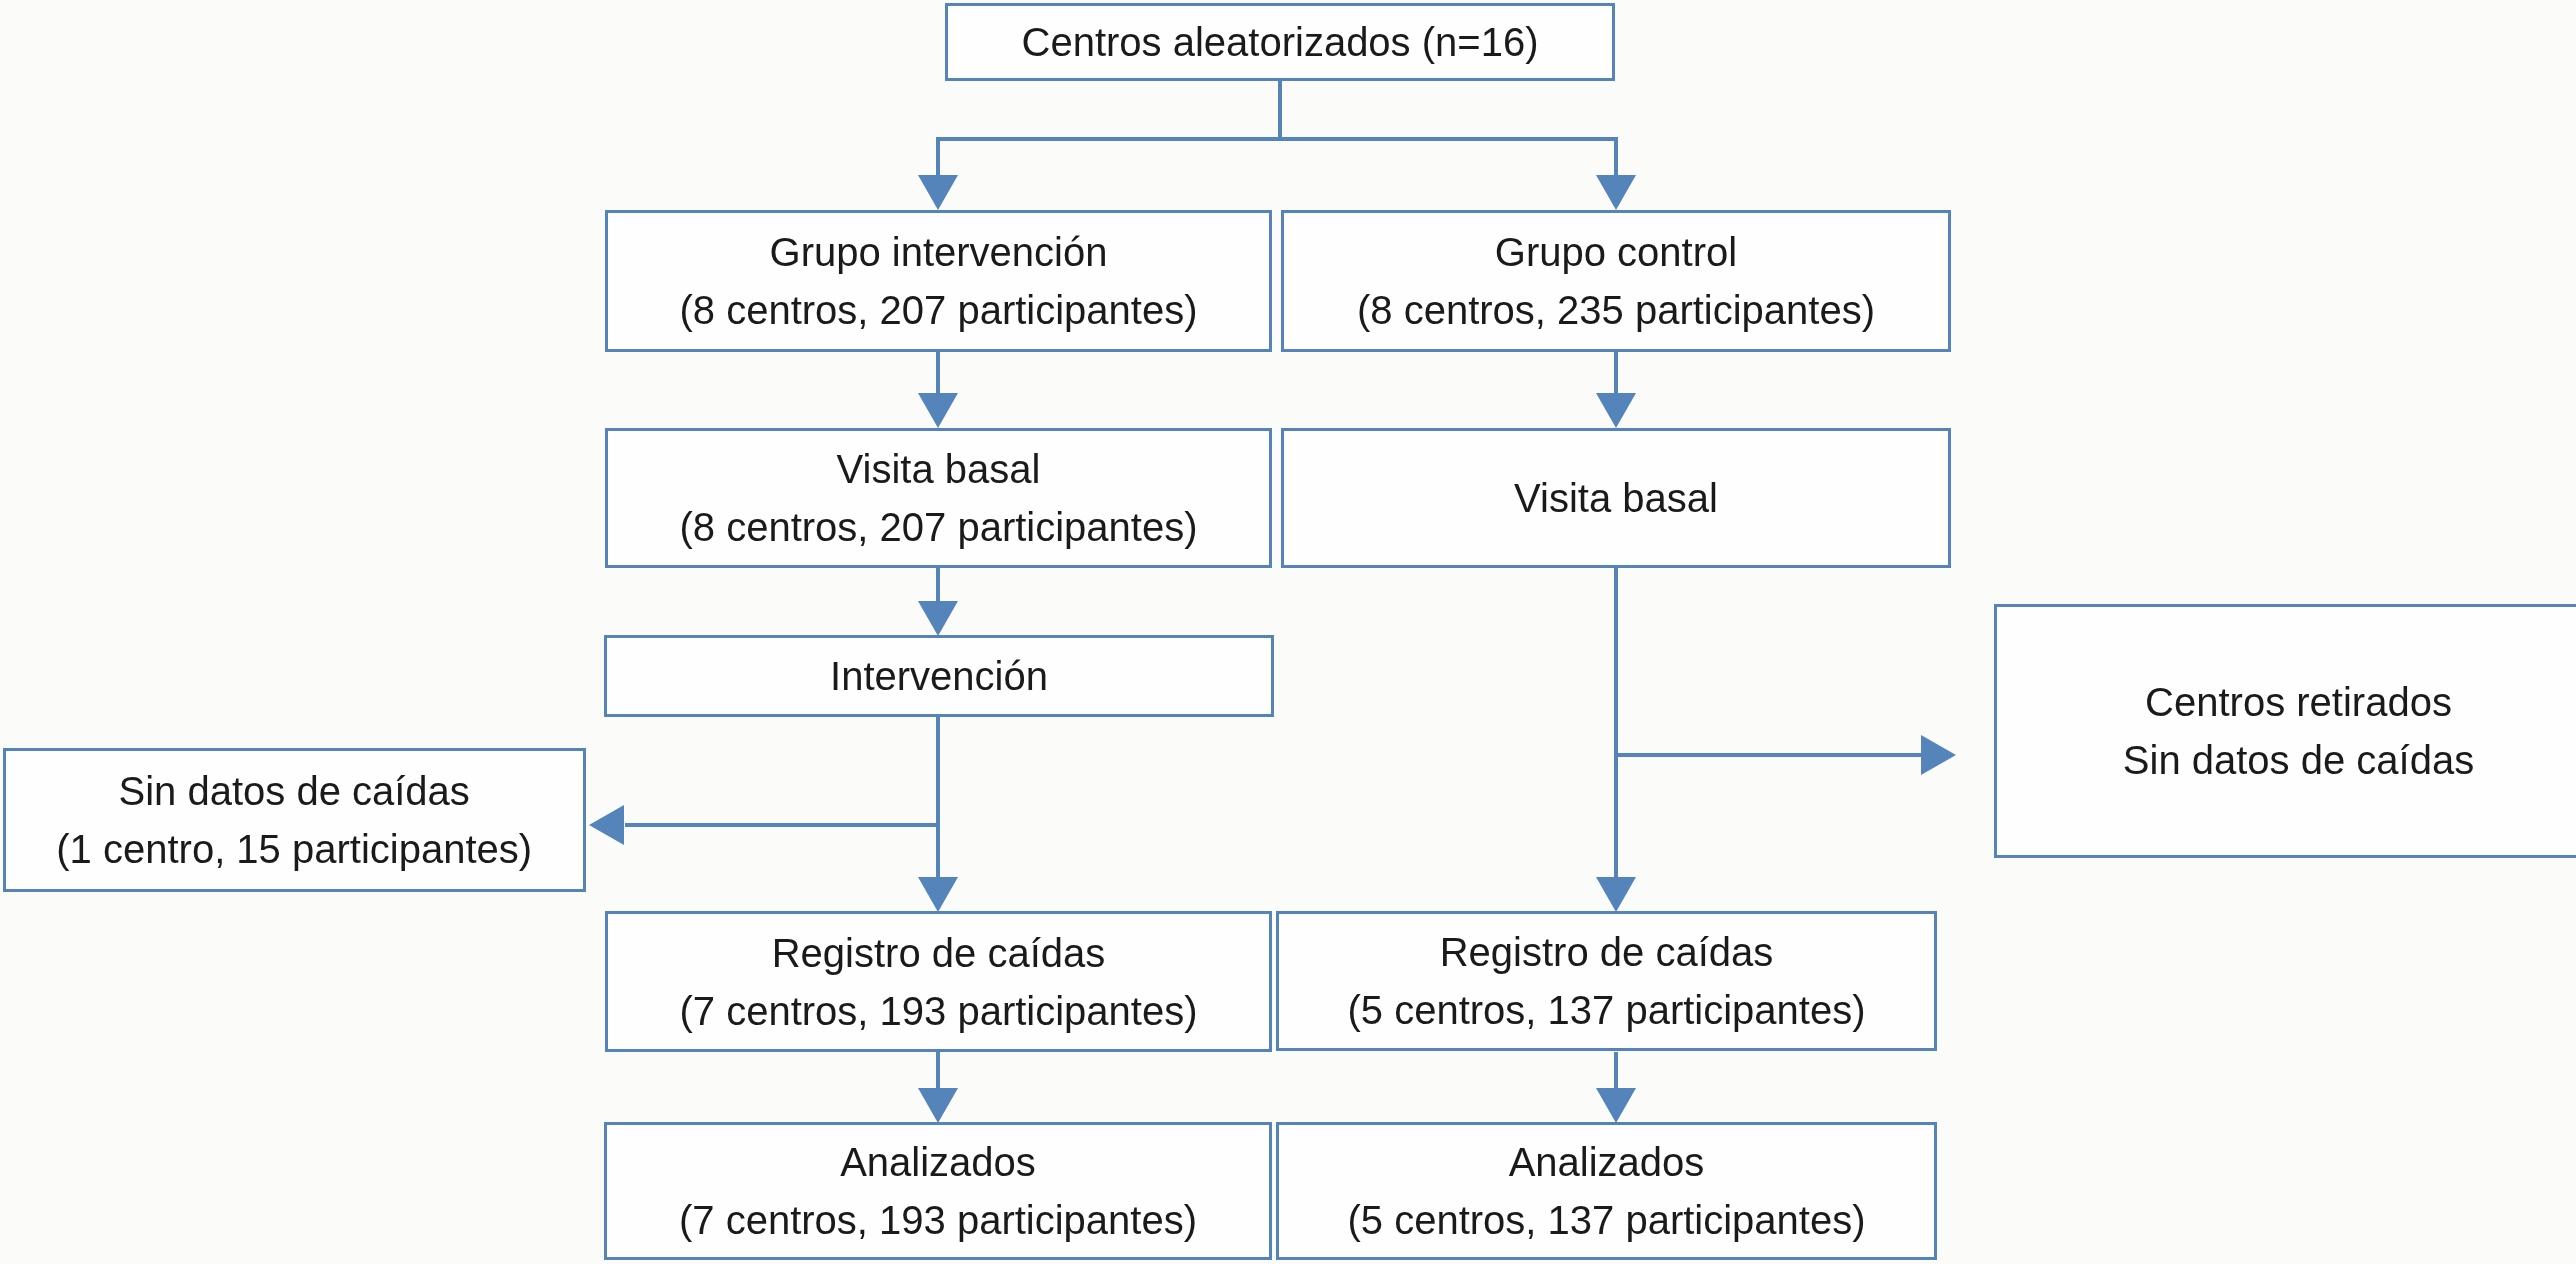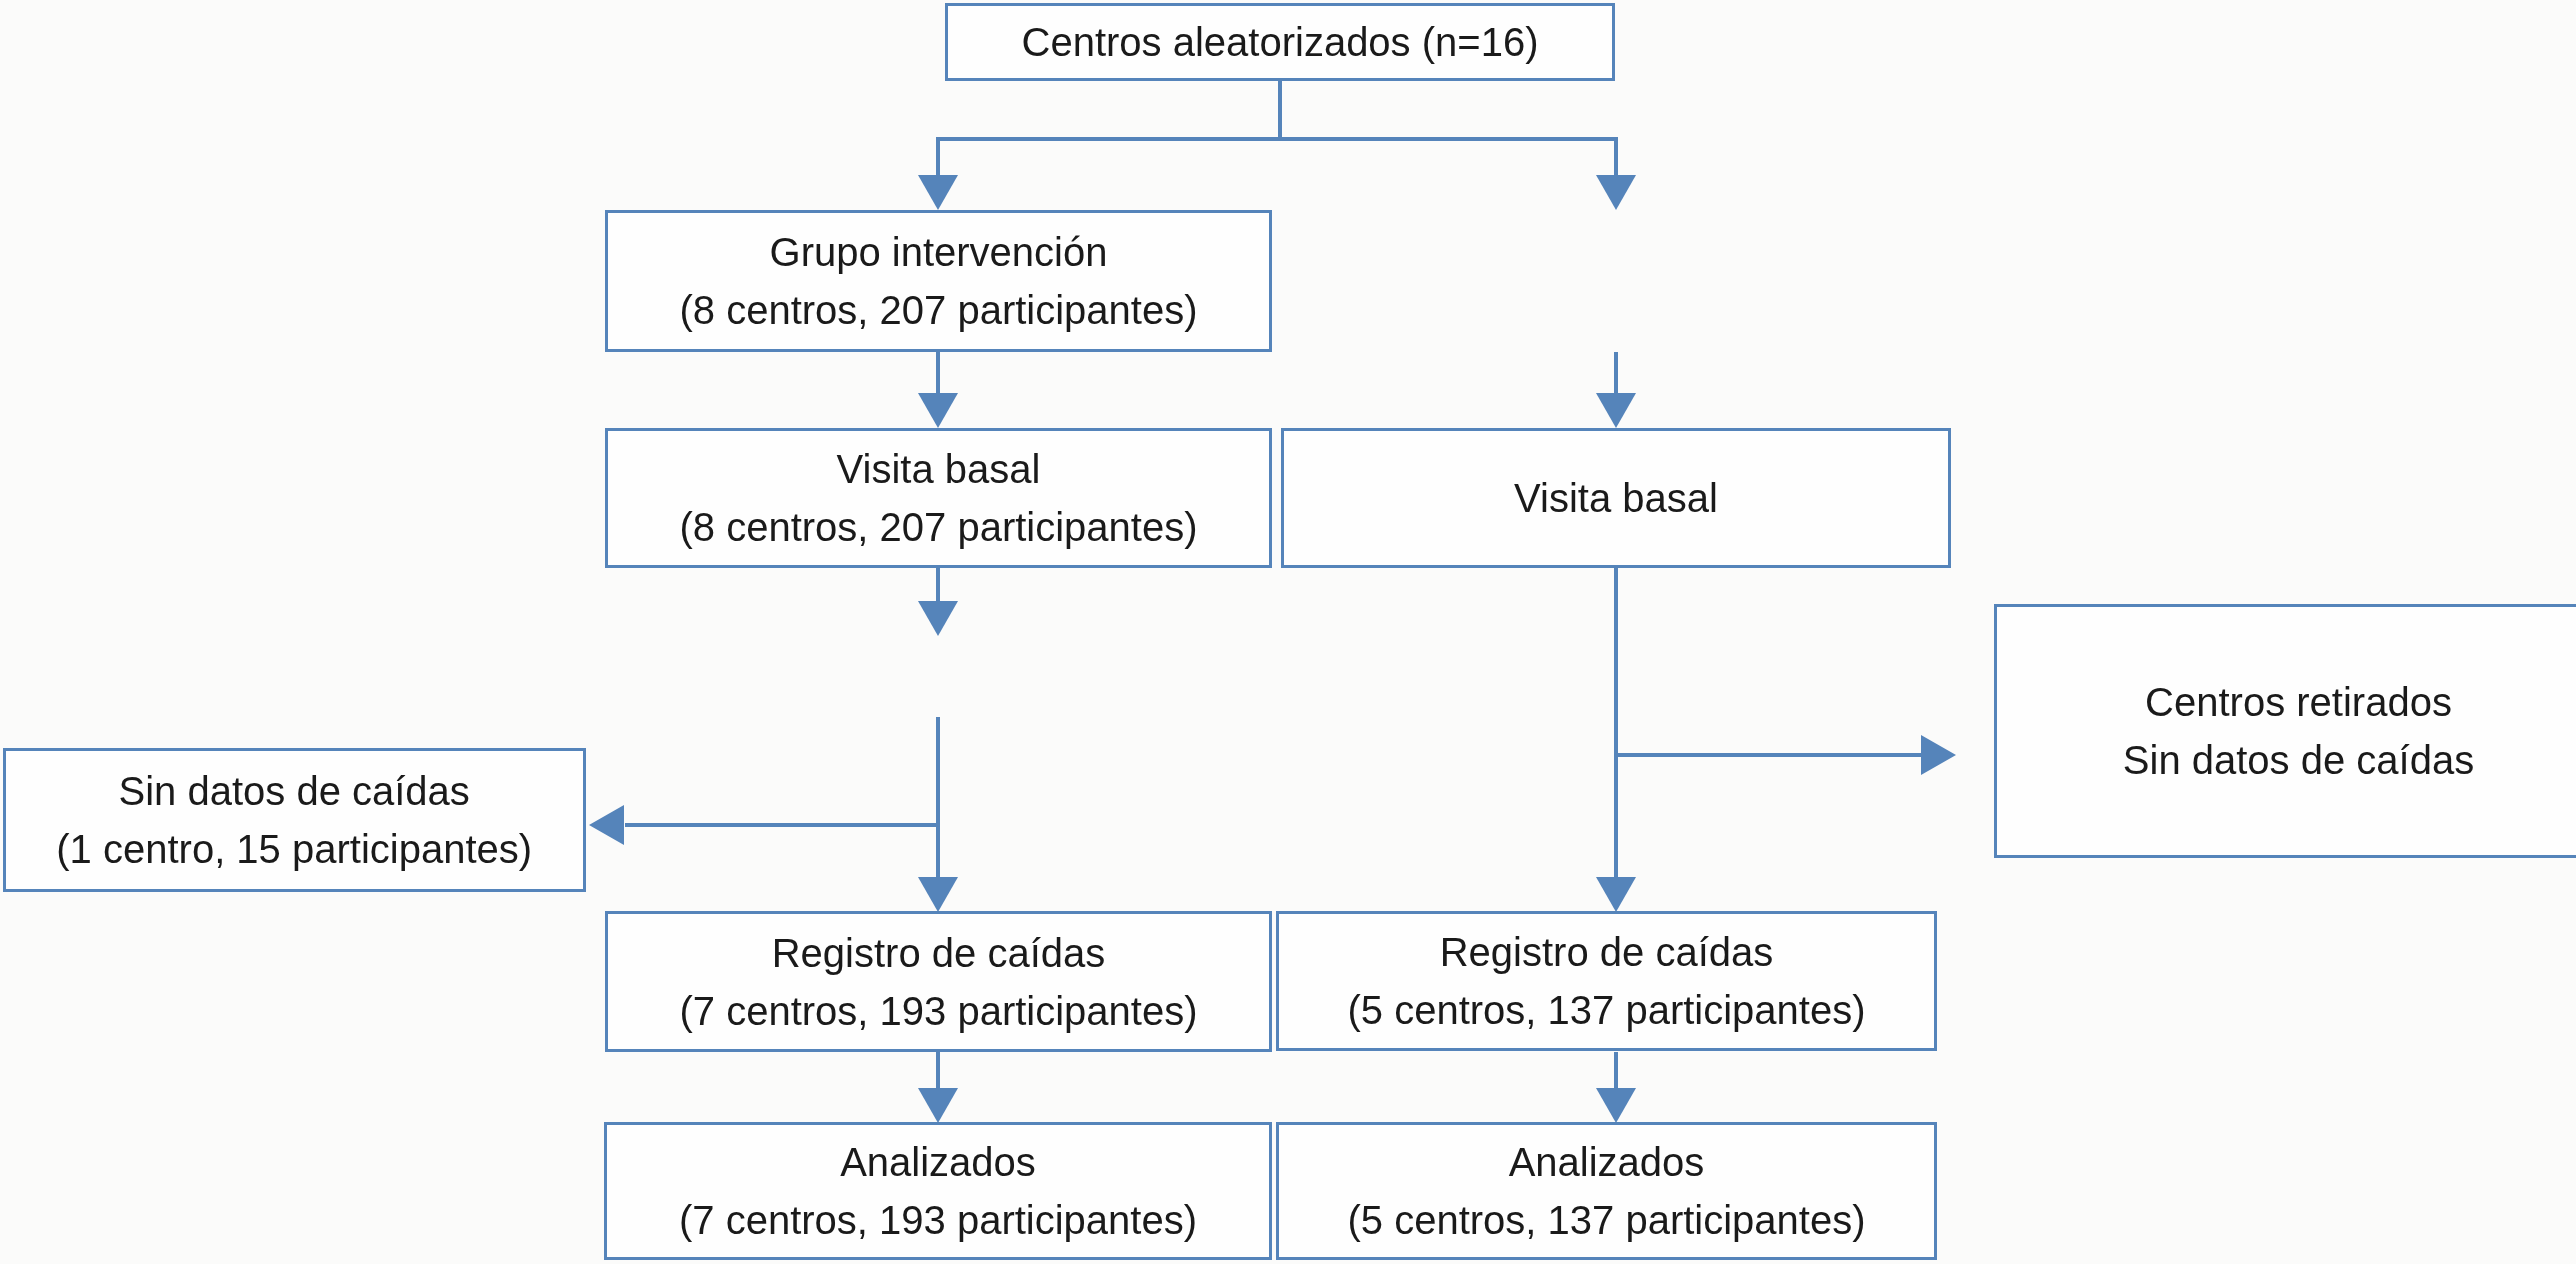--- a/index.html
+++ b/index.html
@@ -129,30 +129,37 @@
 
   <div class="box b-randomized">
     <div class="line">Centros aleatorizados (n=16)</div>
   </div>
 
   <div class="box b-intervention-group">
     <div class="line">Grupo intervención</div>
     <div class="line">(8 centros, 207 participantes)</div>
   </div>
 
+  <div class="box b-control-group">
+    <div class="line">Grupo control</div>
+    <div class="line">(8 centros, 235 participantes)</div>
+  </div>
 
   <div class="box b-baseline-intervention">
     <div class="line">Visita basal</div>
     <div class="line">(8 centros, 207 participantes)</div>
   </div>
 
   <div class="box b-baseline-control">
     <div class="line">Visita basal</div>
   </div>
 
+  <div class="box b-intervention">
+    <div class="line">Intervención</div>
+  </div>
 
   <div class="box b-no-falls-data">
     <div class="line">Sin datos de caídas</div>
     <div class="line">(1 centro, 15 participantes)</div>
   </div>
 
   <div class="box b-withdrawn">
     <div class="line">Centros retirados</div>
     <div class="line">Sin datos de caídas</div>
   </div>

